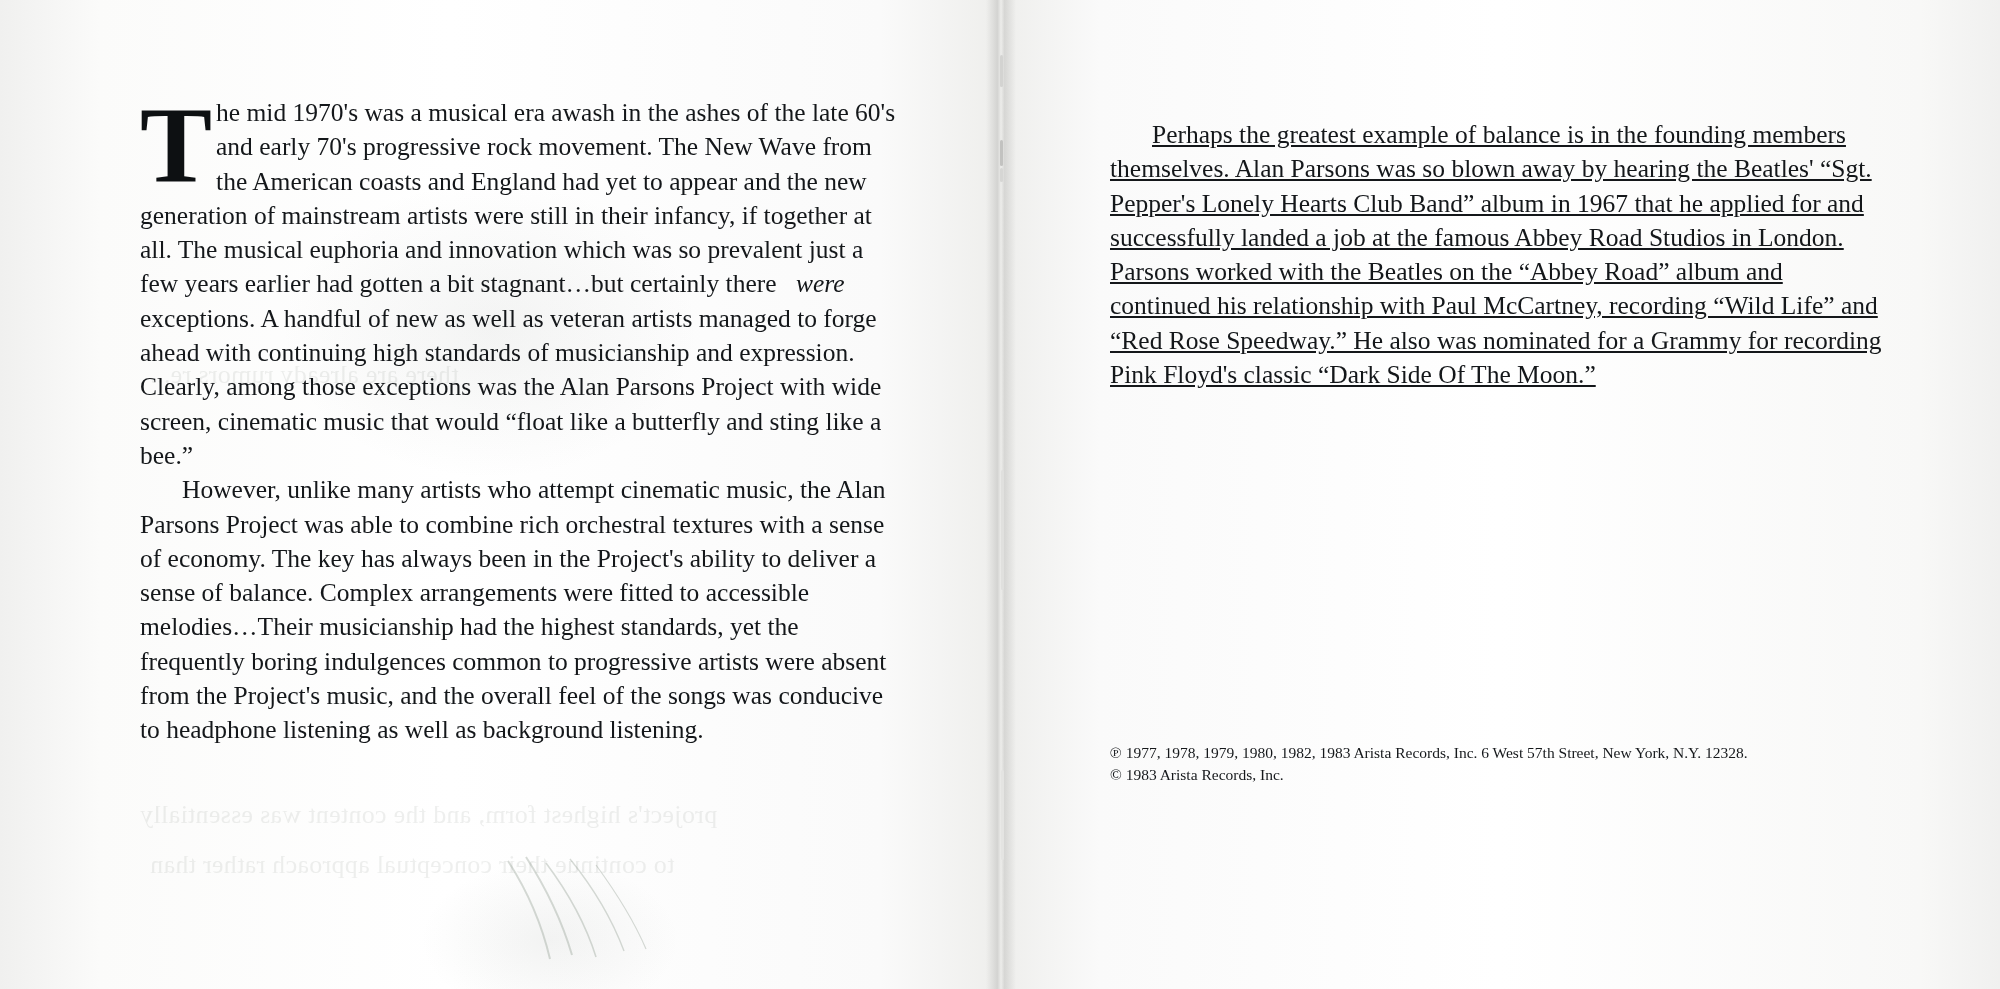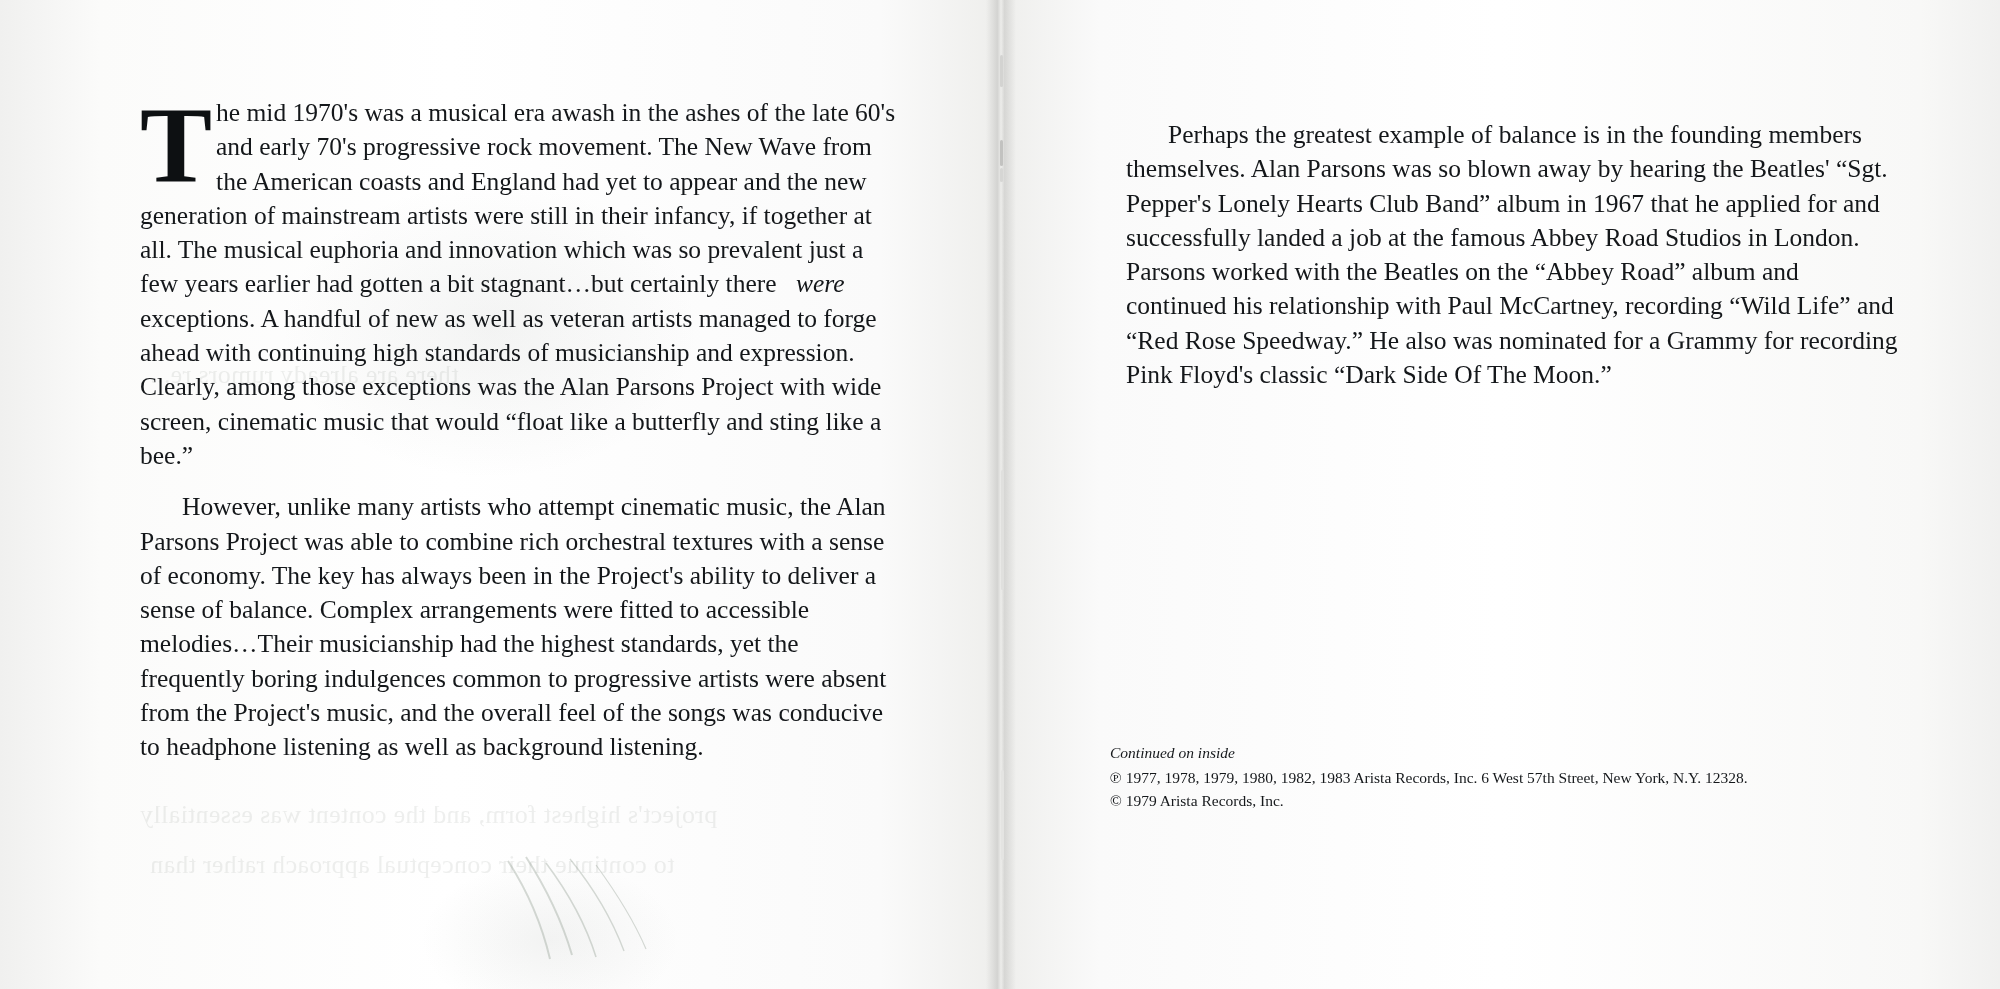--- a/index.html
+++ b/index.html
@@ -96,29 +96,30 @@
     font-size: 25.5px;
     line-height: 1.345;
     text-align: left;
   }
   .col-left {
     left: 140px;
     top: 96px;
     width: 765px;
   }
   .col-right {
-    left: 126px;
+    left: 110px;
     top: 118px;
     width: 775px;
+    text-decoration: underline;
   }
   .col p {
     margin: 0;
   }
   .col p + p {
-    margin-top: 17px;
+    margin-top: 0;
   }
   .indent {
     text-indent: 42px;
   }
   .dropcap-para {
     position: relative;
     min-height: 120px;
   }
   .dropcap {
     float: left;
@@ -187,19 +188,18 @@
       <p class="indent">However, unlike many artists who attempt cinematic music, the Alan Parsons Project was able to combine rich orchestral textures with a sense of economy. The key has always been in the Project's ability to deliver a sense of balance. Complex arrangements were fitted to accessible melodies…Their musicianship had the highest standards, yet the frequently boring indulgences common to progressive artists were absent from the Project's music, and the overall feel of the songs was conducive to headphone listening as well as background listening.</p>
     </div>
   </div>
 
   <div class="page page-right">
     <div class="col col-right">
       <p class="indent">Perhaps the greatest example of balance is in the founding members themselves. Alan Parsons was so blown away by hearing the Beatles' “Sgt. Pepper's Lonely Hearts Club Band” album in 1967 that he applied for and successfully landed a job at the famous Abbey Road Studios in London. Parsons worked with the Beatles on the “Abbey Road” album and continued his relationship with Paul McCartney, recording “Wild Life” and “Red Rose Speedway.” He also was nominated for a Grammy for recording Pink Floyd's classic “Dark Side Of The Moon.”</p>
     </div>
 
     <div class="colophon">
-      <div class="cont">Continued on inside</div>
       <div class="line">℗ 1977, 1978, 1979, 1980, 1982, 1983 Arista Records, Inc. 6 West 57th Street, New York, N.Y. 12328.</div>
-      <div class="line">© 1979 Arista Records, Inc.</div>
+      <div class="line">© 1983 Arista Records, Inc.</div>
     </div>
   </div>
 
 </div>
 
 </body></html>

